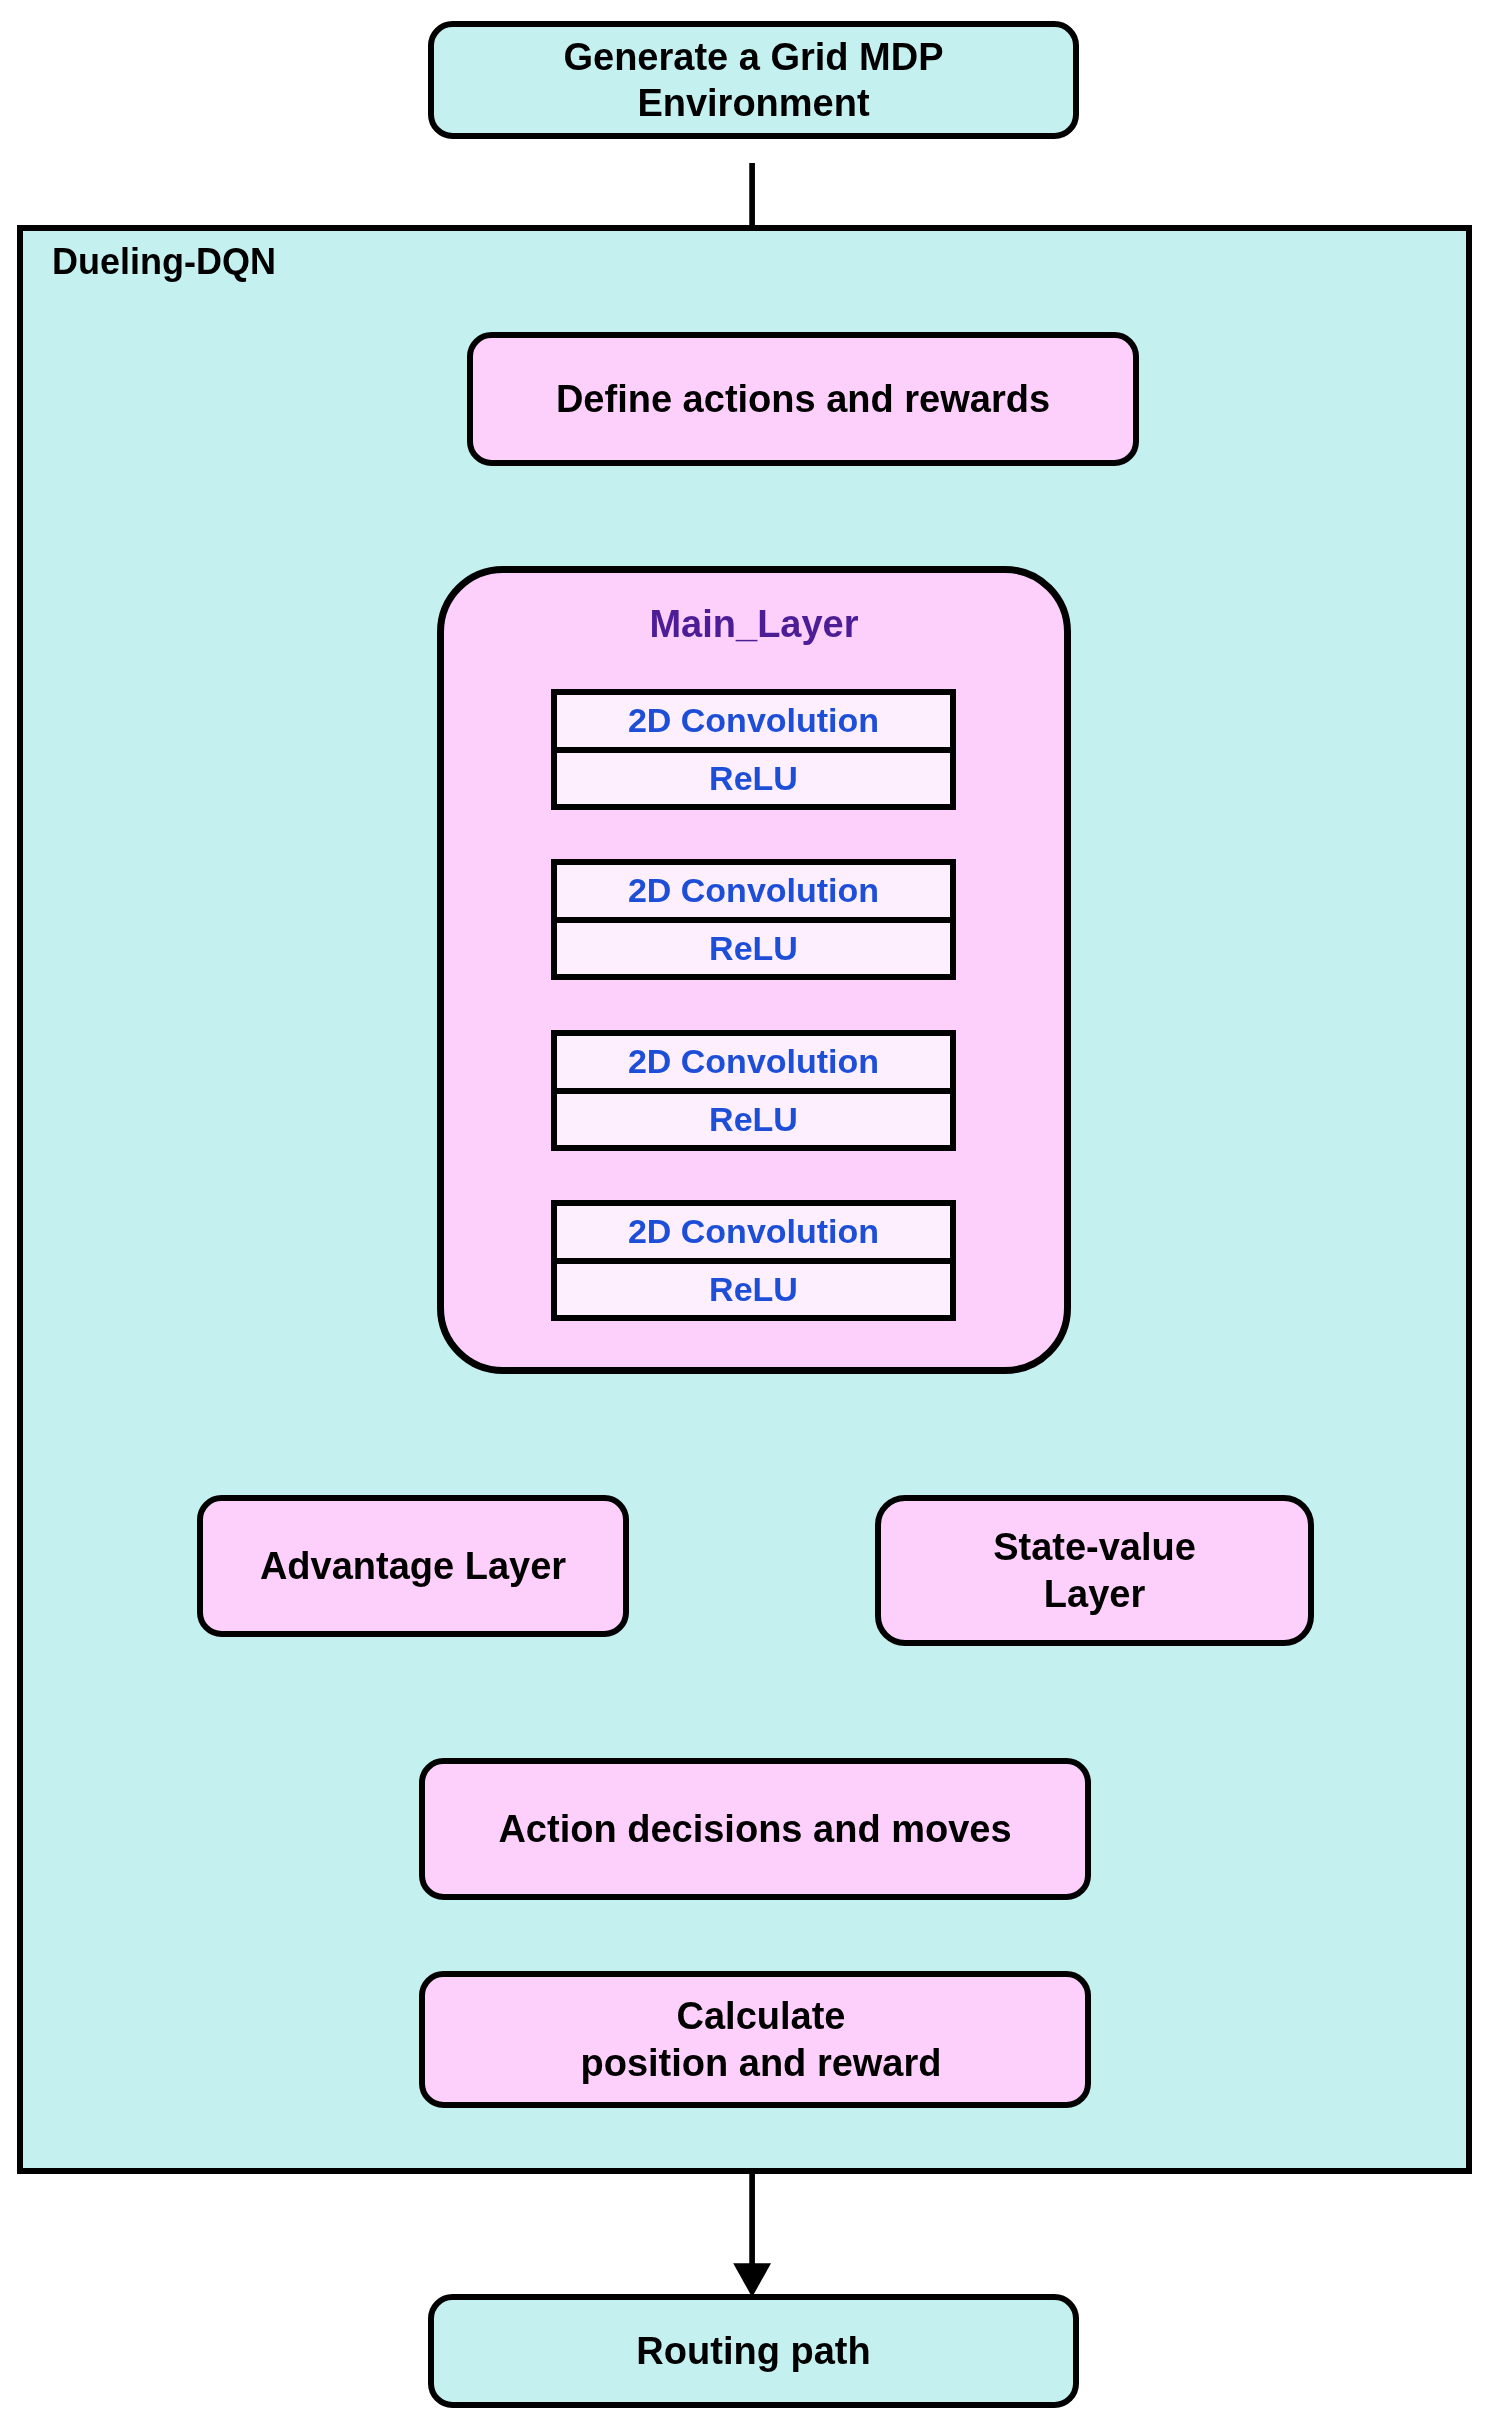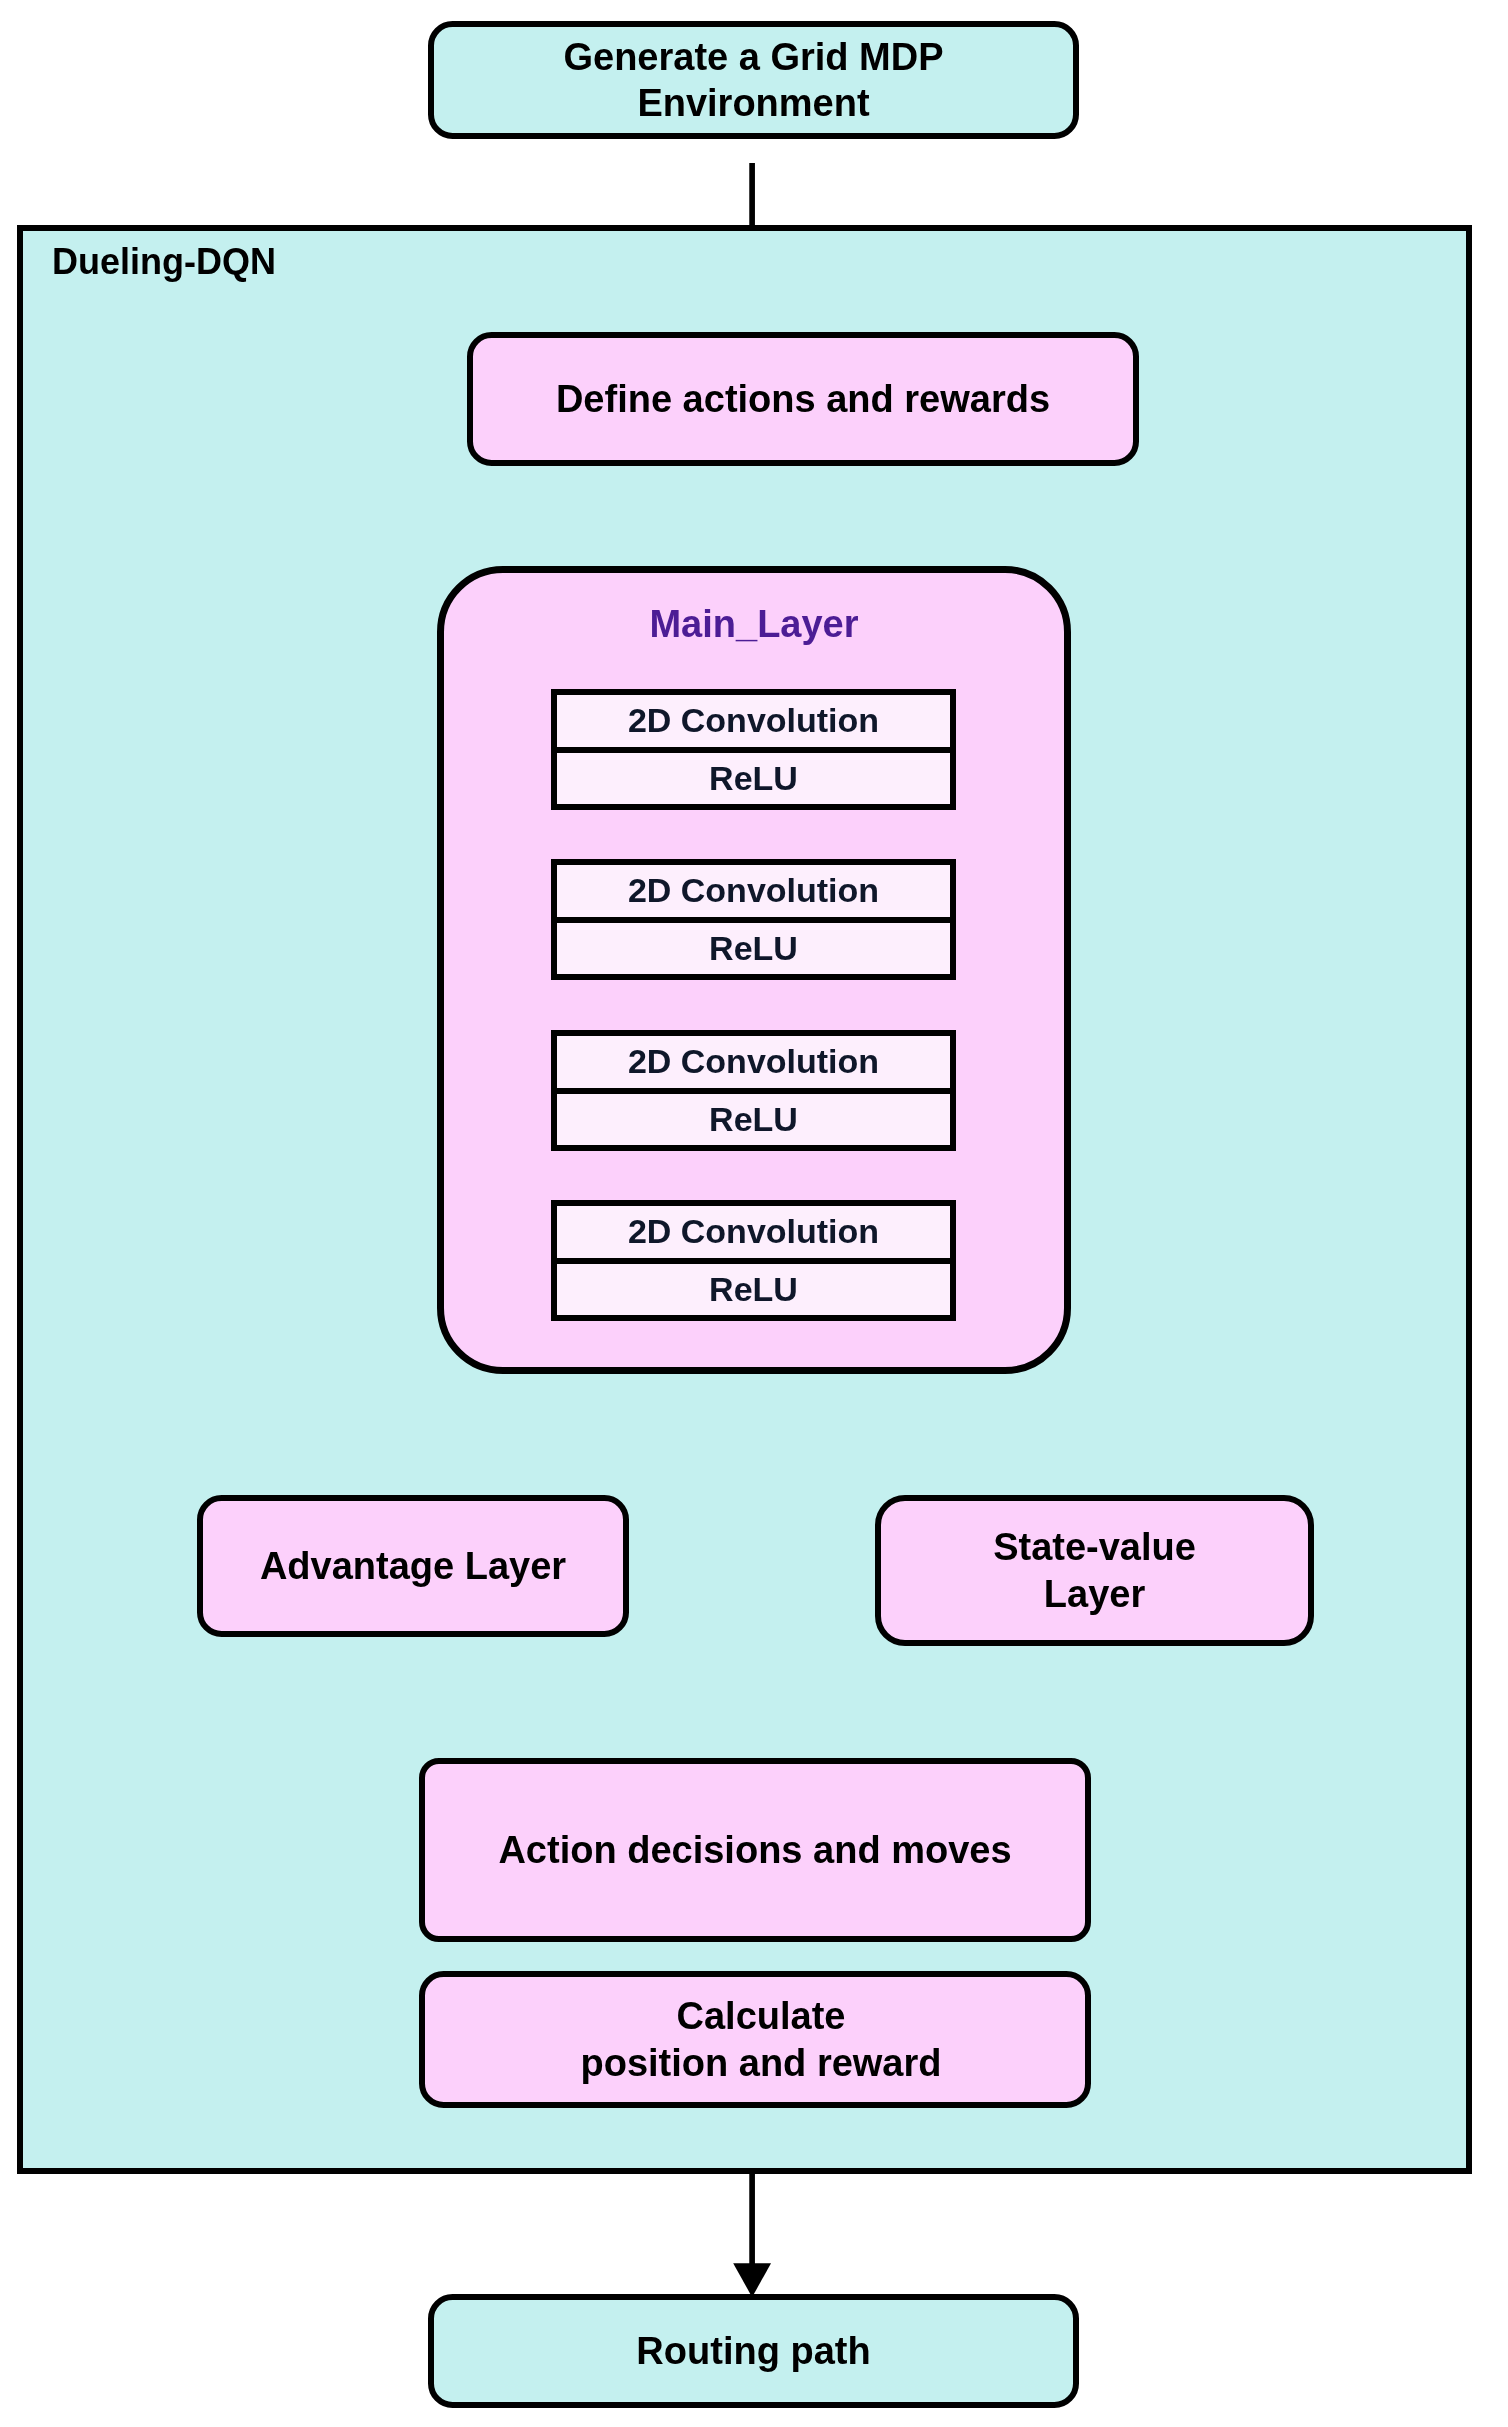--- a/index.html
+++ b/index.html
@@ -91,21 +91,21 @@
     display: flex;
     flex-direction: column;
   }
   .conv-row {
     flex: 1;
     display: flex;
     align-items: center;
     justify-content: center;
     font-size: 34px;
     font-weight: bold;
-    color: #0f172a;
+    color: #1d4ed8;
     background: #fdeffd;
     box-sizing: border-box;
   }
   .conv-row.top {
     border-bottom: 6.6px solid #000000;
   }
 </style>
 </head>
 <body>
 
@@ -195,21 +195,21 @@
 
   <div class="node pink-box" style="left:197px; top:1495px; width:432px; height:142px;">
     <span>Advantage Layer</span>
   </div>
 
   <div class="node pink-box" style="left:875px; top:1495px; width:439px; height:151px; flex-direction:column;border-radius:30px;">
     <span>State-value</span>
     <span>Layer</span>
   </div>
 
-  <div class="node pink-box" style="left:419px; top:1758px; width:672px; height:184px;border-radius:20px;">
+  <div class="node pink-box" style="left:419px; top:1758px; width:672px; height:142px;">
     <span>Action decisions and moves</span>
   </div>
 
   <div class="node pink-box" style="left:419px; top:1971px; width:672px; height:137px; flex-direction:column;padding-left:12px;">
     <span>Calculate</span>
     <span>position and reward</span>
   </div>
 
   <div class="node teal-box" style="left:428px; top:2294px; width:651px; height:114px;">
     <span>Routing path</span>

